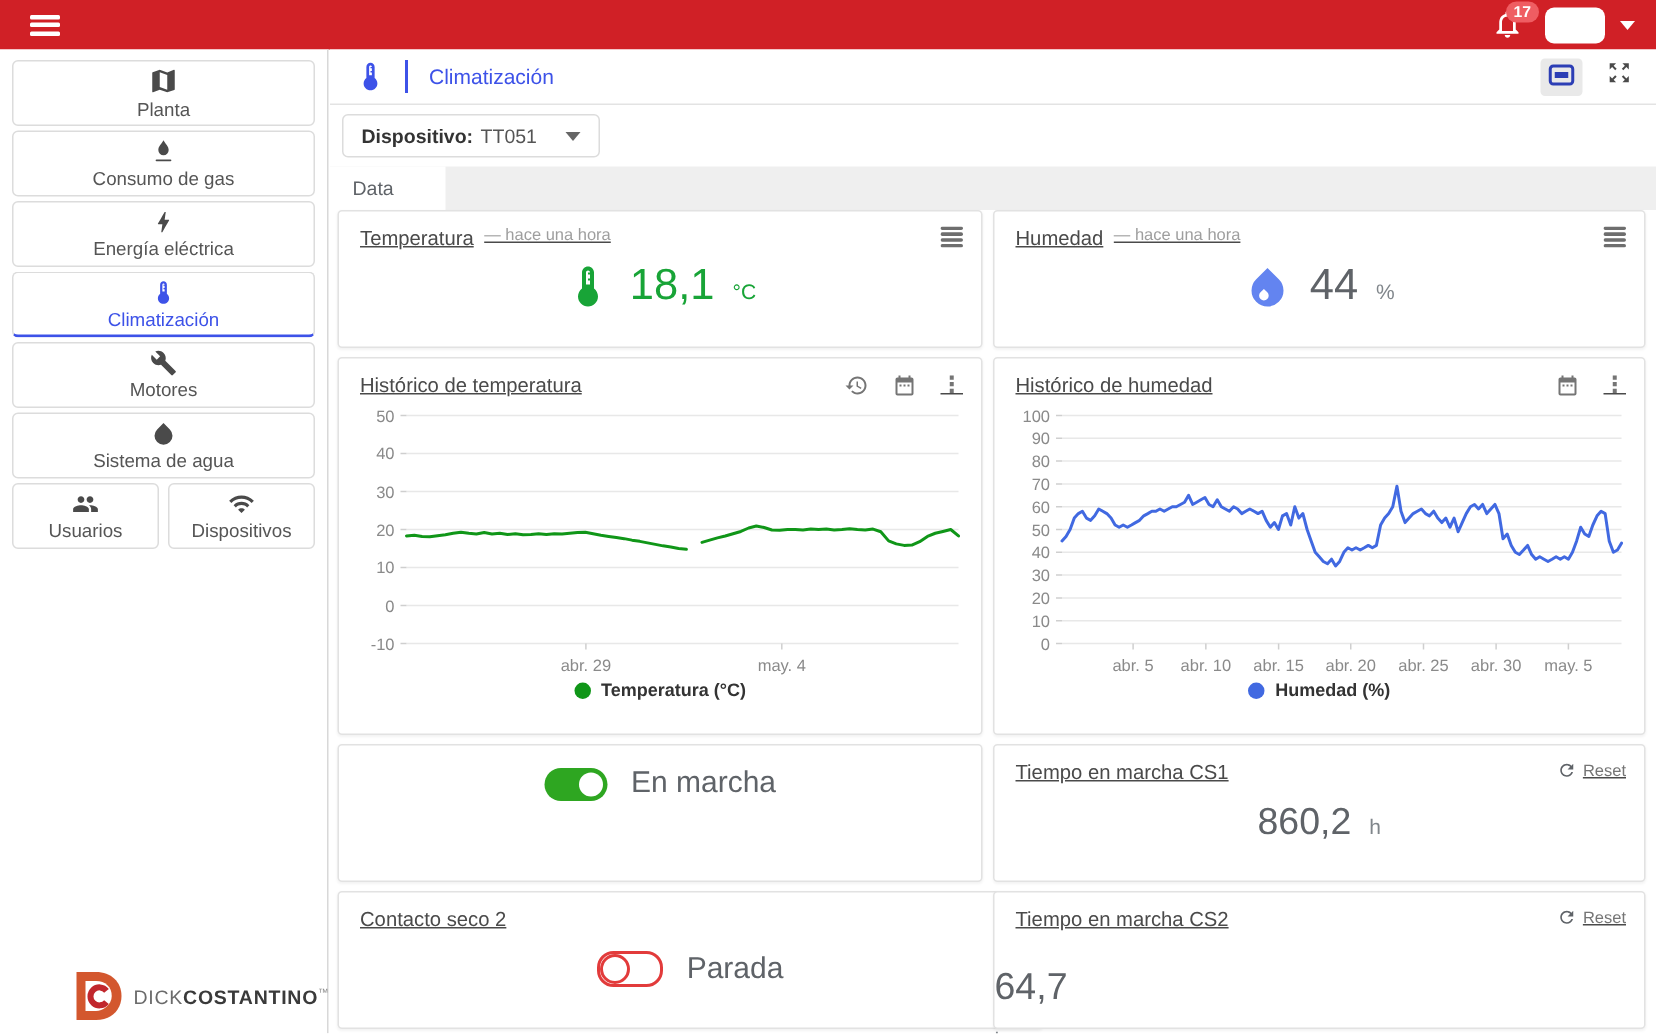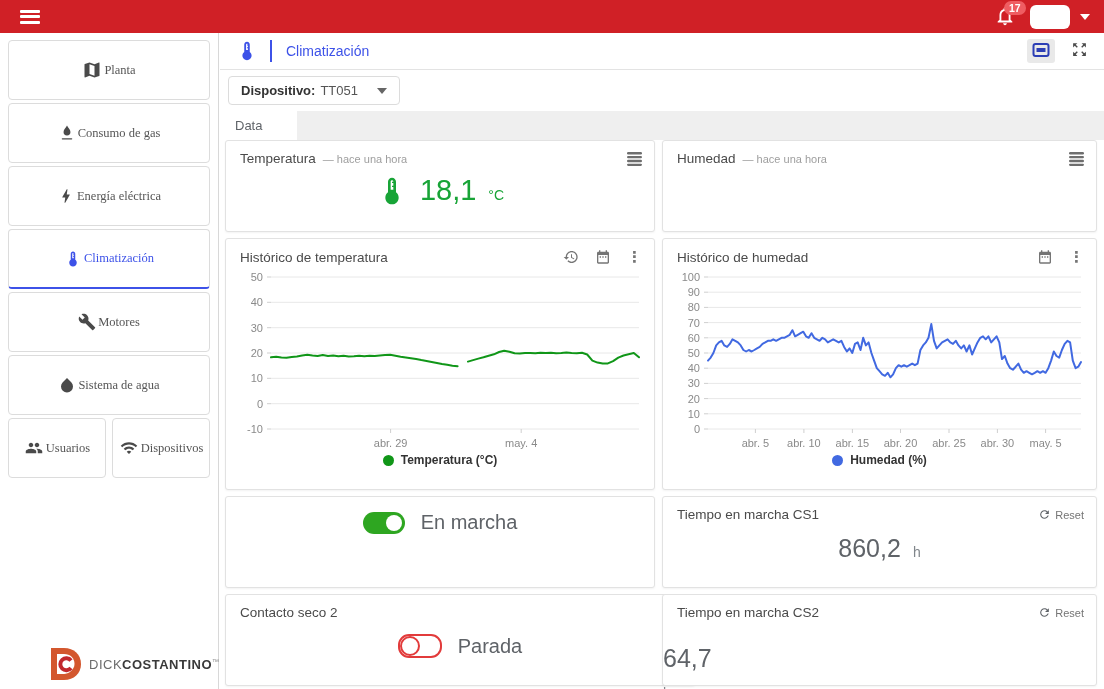--- a/index.html
+++ b/index.html
@@ -10,21 +10,21 @@
   .hamburger{margin-left:20px;width:20px;height:14px;display:flex;flex-direction:column;justify-content:space-between;cursor:pointer;}
   .hamburger span{display:block;height:3px;background:#fff;border-radius:1px;}
   .topbar-right{margin-left:auto;margin-right:14px;display:flex;align-items:center;gap:10px;}
   .bell-wrap{position:relative;width:26px;height:24px;}
   .badge{position:absolute;top:-4px;left:10px;background:#ef5d62;color:#fff;font-size:10.5px;font-weight:bold;padding:1px 5px;border-radius:8px;line-height:12px;}
   .avatar{width:40px;height:24px;background:#fff;border-radius:6px;}
   .caret-w{width:0;height:0;border-left:5px solid transparent;border-right:5px solid transparent;border-top:6px solid #fff;}
 
   
   .sidebar{position:absolute;top:33px;left:0;width:219px;height:656px;background:#fff;border-right:1px solid #d8d8d8;box-sizing:border-box;}
-  .side-item{margin:3px 8px;height:60px;border:1px solid #dcdcdc;border-radius:4px;display:flex;flex-direction:row;align-items:center;justify-content:center;gap:2px;color:#555;font-size:12.5px;cursor:pointer;background:#fff;box-sizing:border-box;font-family:Liberation Serif, serif;}
+  .side-item{margin:3px 8px;height:44px;border:1px solid #dcdcdc;border-radius:4px;display:flex;flex-direction:column;align-items:center;justify-content:center;gap:2px;color:#555;font-size:12.5px;cursor:pointer;background:#fff;box-sizing:border-box;}
   .side-item svg{display:block;}
   .side-item.selected{color:#3d52e8;border-bottom:2px solid #3d52e8;}
   .side-row{display:flex;margin:3px 8px;gap:6px;}
   .side-row .side-item{flex:1;margin:0;}
   .logo{position:absolute;left:48px;bottom:8px;display:flex;align-items:center;gap:7px;}
   .logo-text{font-size:13px;letter-spacing:.5px;color:#6b6b6b;}
   .logo-text b{color:#3a3a3a;}
   .logo-suffix{font-size:7px;color:#8a8a8a;vertical-align:super;}
 
   
@@ -39,21 +39,21 @@
   .device-box{display:inline-flex;align-items:center;margin:6px 0 0 8px;border:1px solid #dcdcdc;border-radius:4px;padding:6px 12px;font-size:13px;gap:5px;background:#fff;cursor:pointer;}
   .device-label{font-weight:bold;color:#333;}
   .device-value{color:#555;}
   .caret-g{width:0;height:0;border-left:5px solid transparent;border-right:5px solid transparent;border-top:6px solid #666;margin-left:14px;}
 
   .tabstrip{margin-top:6px;height:29px;background:#efefef;display:flex;}
   .tab-active{width:77px;background:#fff;display:flex;align-items:center;padding-left:15px;font-size:13px;color:#5f6368;box-sizing:border-box;cursor:pointer;}
 
   
   .card{position:absolute;background:#fff;border:1px solid #e2e2e2;border-radius:3px;box-shadow:0 1px 2px rgba(0,0,0,.05);box-sizing:border-box;}
-  .card-head{display:flex;align-items:center;padding:10px 12px 0 14px;font-size:13.5px;color:#4a4a4a;}
+  .card-head{display:flex;align-items:flex-start;padding:10px 12px 0 14px;font-size:13.5px;color:#4a4a4a;text-decoration:underline;}
   .ago{font-size:11px;color:#9e9e9e;margin-left:7px;}
   .head-icons{margin-left:auto;display:flex;align-items:center;gap:16px;color:#757575;}
   .kebab{font-size:15px;color:#757575;line-height:14px;cursor:pointer;font-weight:bold;}
   .value-row{display:flex;align-items:baseline;justify-content:center;gap:12px;margin-top:8px;}
   .value-row.center-icons{align-items:center;}
   .big-value{font-size:29px;color:#5f6368;}
   .big-value.green{color:#18a437;}
   .unit{font-size:14px;color:#80868b;}
   .state-text{font-size:20px;color:#5f6368;}
 
@@ -214,20 +214,28 @@
         <span>Humedad</span>
         <span class="ago">— hace una hora</span>
         <div class="head-icons">
           <svg width="15" height="14" viewBox="0 0 15 14">
               <rect x="0" y="0" width="15" height="2.4" rx="1.2" fill="#6e6e6e"></rect>
               <rect x="0" y="3.9" width="15" height="2.4" rx="1.2" fill="#6e6e6e"></rect>
               <rect x="0" y="7.8" width="15" height="2.4" rx="1.2" fill="#6e6e6e"></rect>
               <rect x="0" y="11.7" width="15" height="2.3" rx="1.15" fill="#6e6e6e"></rect>
             </svg>
         </div>
+      </div>
+      <div class="value-row">
+        <svg width="32" height="32" viewBox="0 0 24 24" style="align-self:center;">
+            <path fill="#6384f0" d="M12 2.69l5.66 5.66a8 8 0 1 1-11.31 0z"></path>
+            <path fill="#fff" d="M10.2 13.2l1.7 1.7a2.4 2.4 0 1 1-3.4 0z"></path>
+          </svg>
+        <span class="big-value">44</span>
+        <span class="unit">%</span>
       </div>
     </div>
 
     
     <div class="card" style="left:5px;top:205px;width:430px;height:252px;">
       <div class="card-head">
         <span>Histórico de temperatura</span>
         <div class="head-icons">
           <svg width="16" height="16" viewBox="0 0 24 24">
               <path fill="#757575" d="M13 3c-4.97 0-9 4.03-9 9H1l3.89 3.89.07.14L9 12H6c0-3.87 3.13-7 7-7s7 3.13 7 7-3.13 7-7 7c-1.93 0-3.68-.79-4.94-2.06l-1.42 1.42C8.27 19.99 10.51 21 13 21c4.97 0 9-4.03 9-9s-4.03-9-9-9zm-1 5v5l4.28 2.54.72-1.21-3.5-2.08V8H12z"></path>

